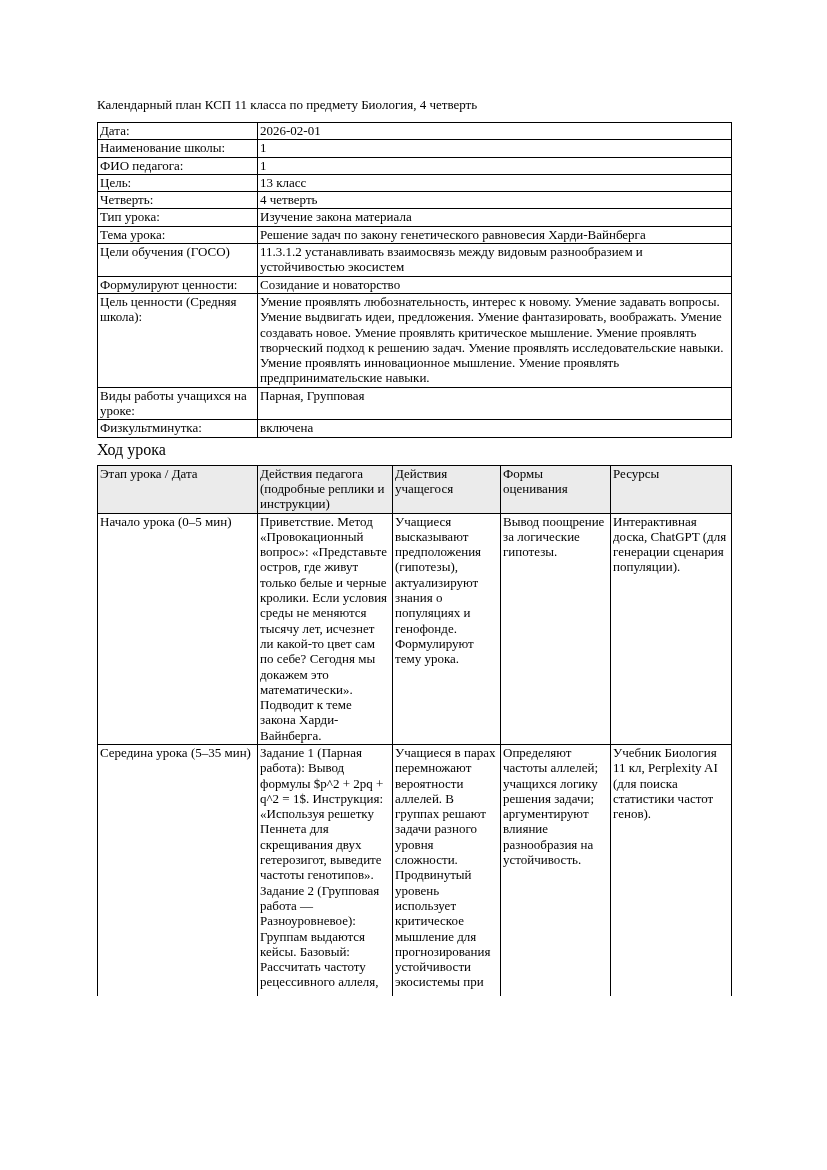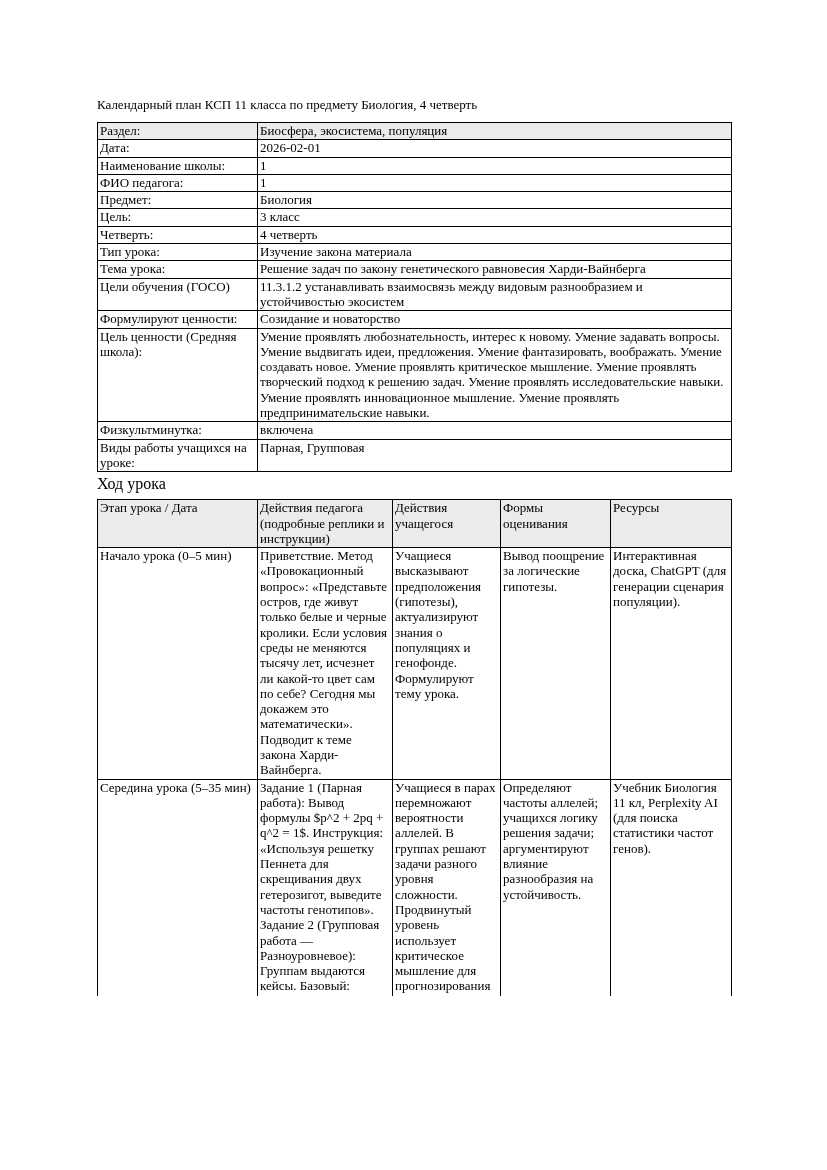--- a/index.html
+++ b/index.html
@@ -68,43 +68,35 @@
   <div class="content">
 
     <p class="doc-title">Календарный план КСП 11 класса по предмету Биология, 4 четверть</p>
 
     <table class="info-table">
       <colgroup>
         <col class="col-label">
         <col class="col-value">
       </colgroup>
       <tbody>
-        <tr class="shaded">
-          <td>Раздел:</td>
-          <td>Биосфера, экосистема, популяция</td>
-        </tr>
         <tr>
           <td>Дата:</td>
           <td>2026-02-01</td>
         </tr>
         <tr>
           <td>Наименование школы:</td>
           <td>1</td>
         </tr>
         <tr>
           <td>ФИО педагога:</td>
           <td>1</td>
         </tr>
         <tr>
-          <td>Предмет:</td>
-          <td>Биология</td>
-        </tr>
-        <tr>
           <td>Цель:</td>
-          <td>3 класс</td>
+          <td>13 класс</td>
         </tr>
         <tr>
           <td>Четверть:</td>
           <td>4 четверть</td>
         </tr>
         <tr>
           <td>Тип урока:</td>
           <td>Изучение закона материала</td>
         </tr>
         <tr>
@@ -117,26 +109,26 @@
         </tr>
         <tr>
           <td>Формулируют ценности:</td>
           <td>Созидание и новаторство</td>
         </tr>
         <tr>
           <td>Цель ценности (Средняя школа):</td>
           <td>Умение проявлять любознательность, интерес к новому. Умение задавать вопросы. Умение выдвигать идеи, предложения. Умение фантазировать, воображать. Умение создавать новое. Умение проявлять критическое мышление. Умение проявлять творческий подход к решению задач. Умение проявлять исследовательские навыки. Умение проявлять инновационное мышление. Умение проявлять предпринимательские навыки.</td>
         </tr>
         <tr>
+          <td>Виды работы учащихся на уроке:</td>
+          <td>Парная, Групповая</td>
+        </tr>
+        <tr>
           <td>Физкультминутка:</td>
           <td>включена</td>
-        </tr>
-        <tr>
-          <td>Виды работы учащихся на уроке:</td>
-          <td>Парная, Групповая</td>
         </tr>
       </tbody>
     </table>
 
     <p class="section-label">Ход урока</p>
 
     <table class="lesson-table">
       <colgroup>
         <col class="col-stage">
         <col class="col-teacher">

